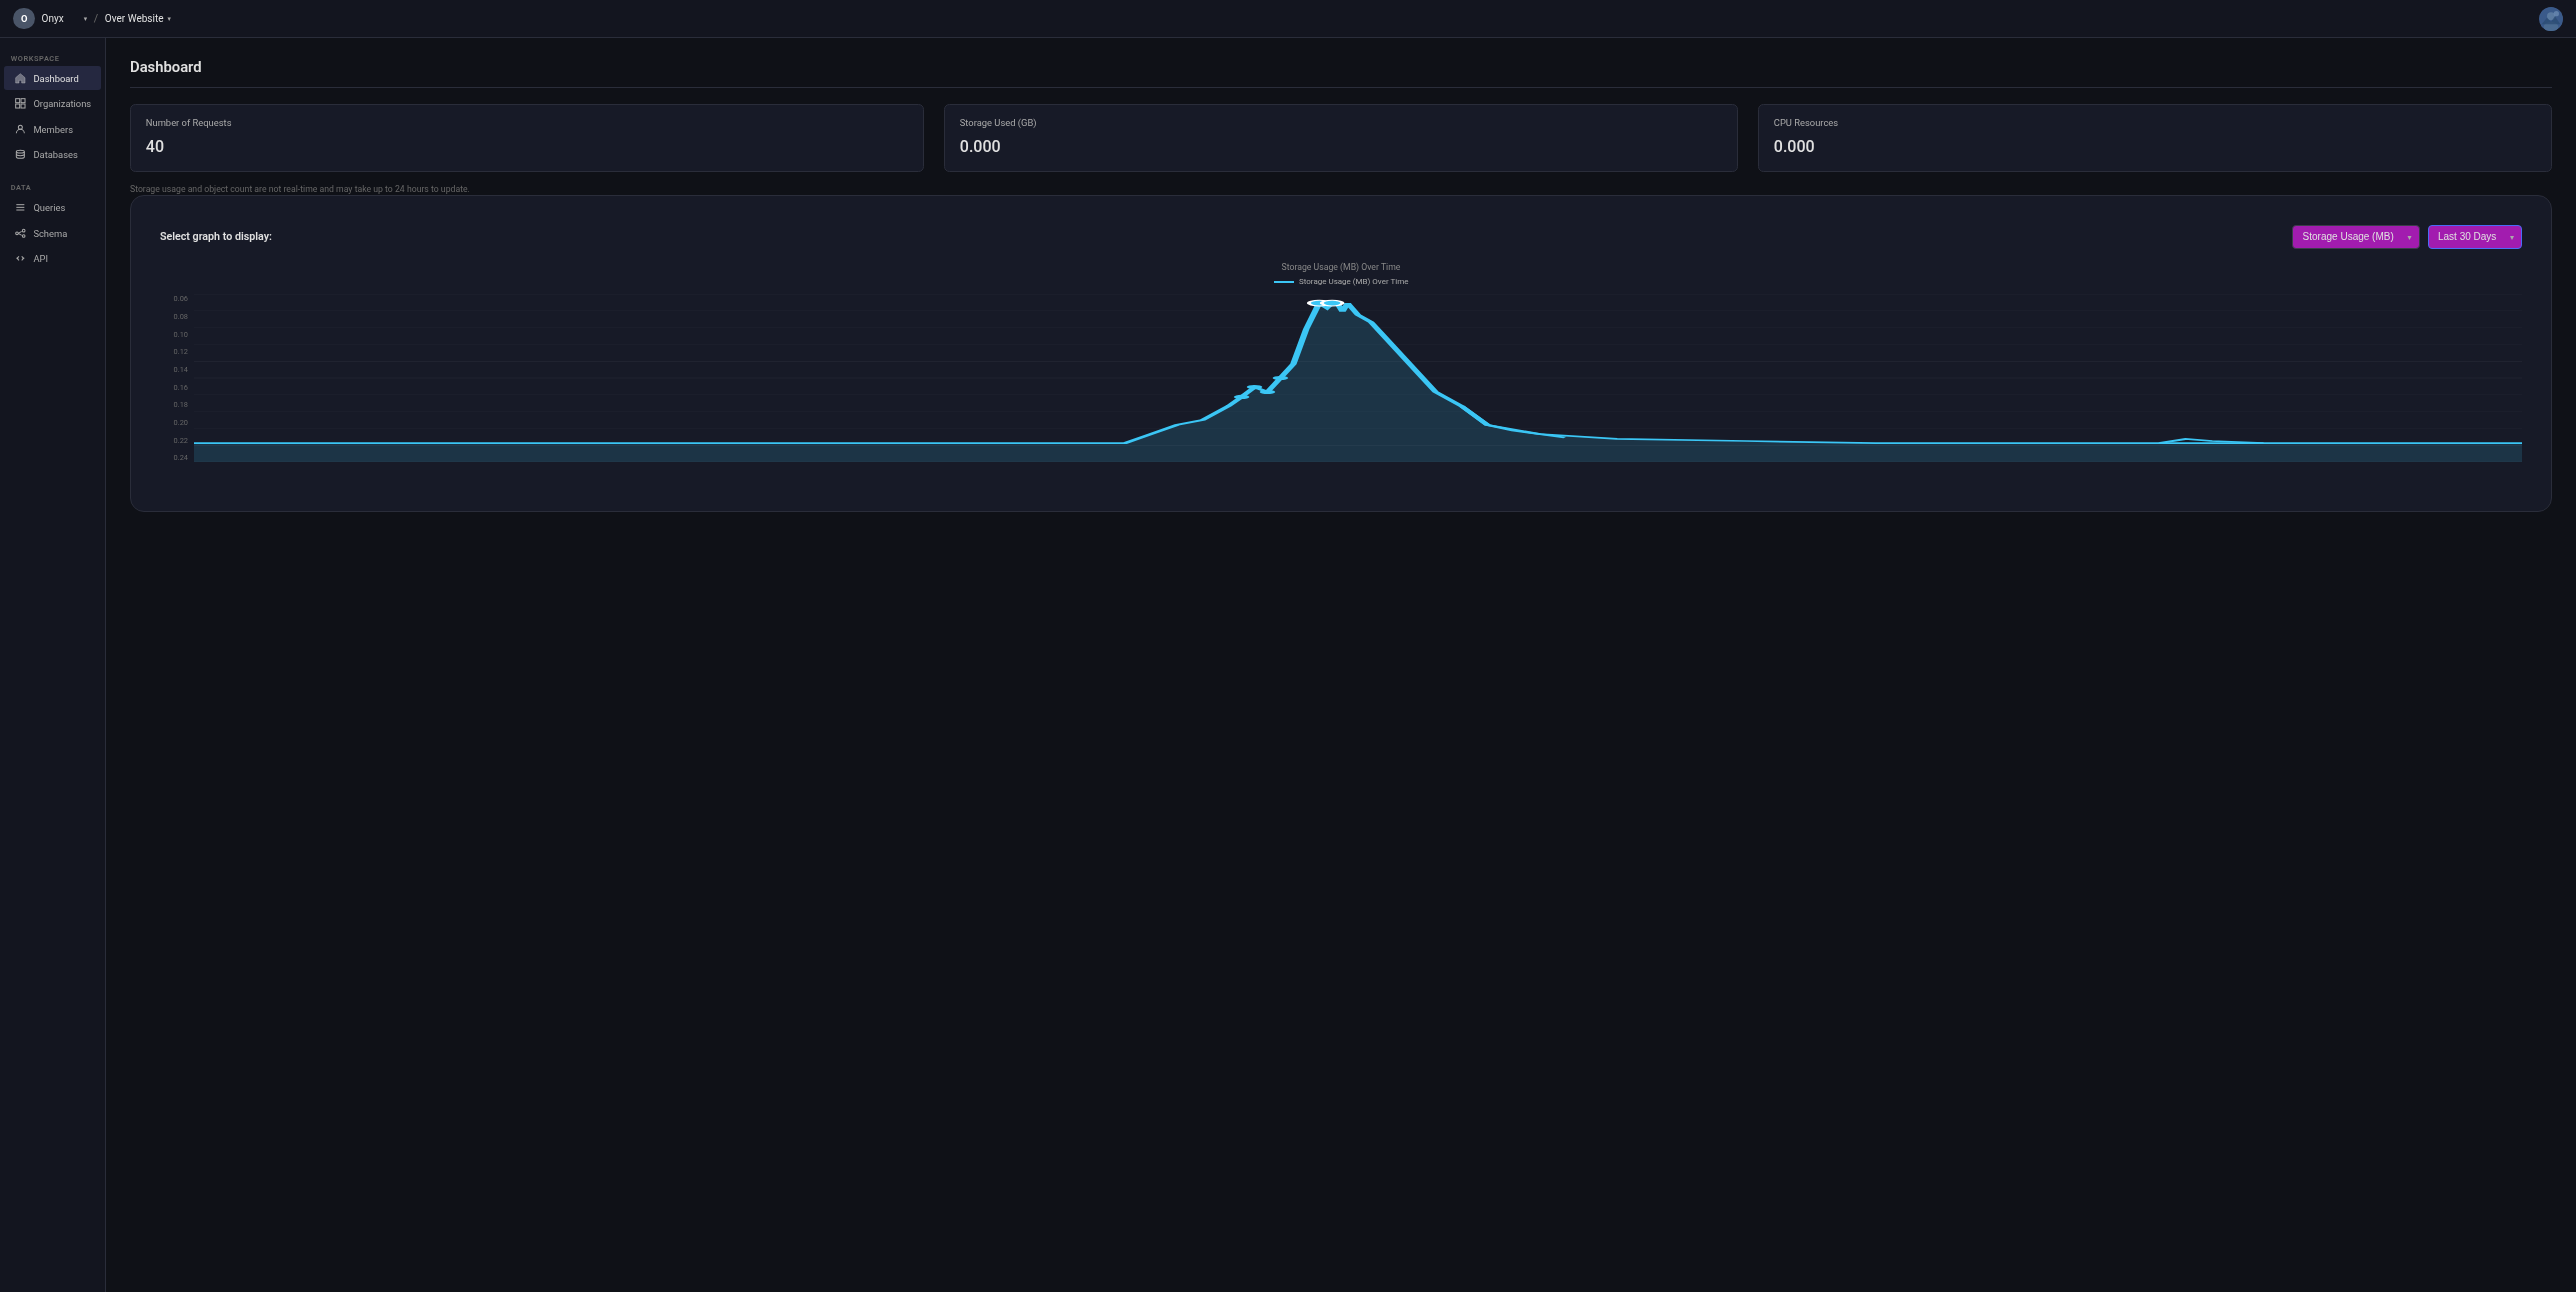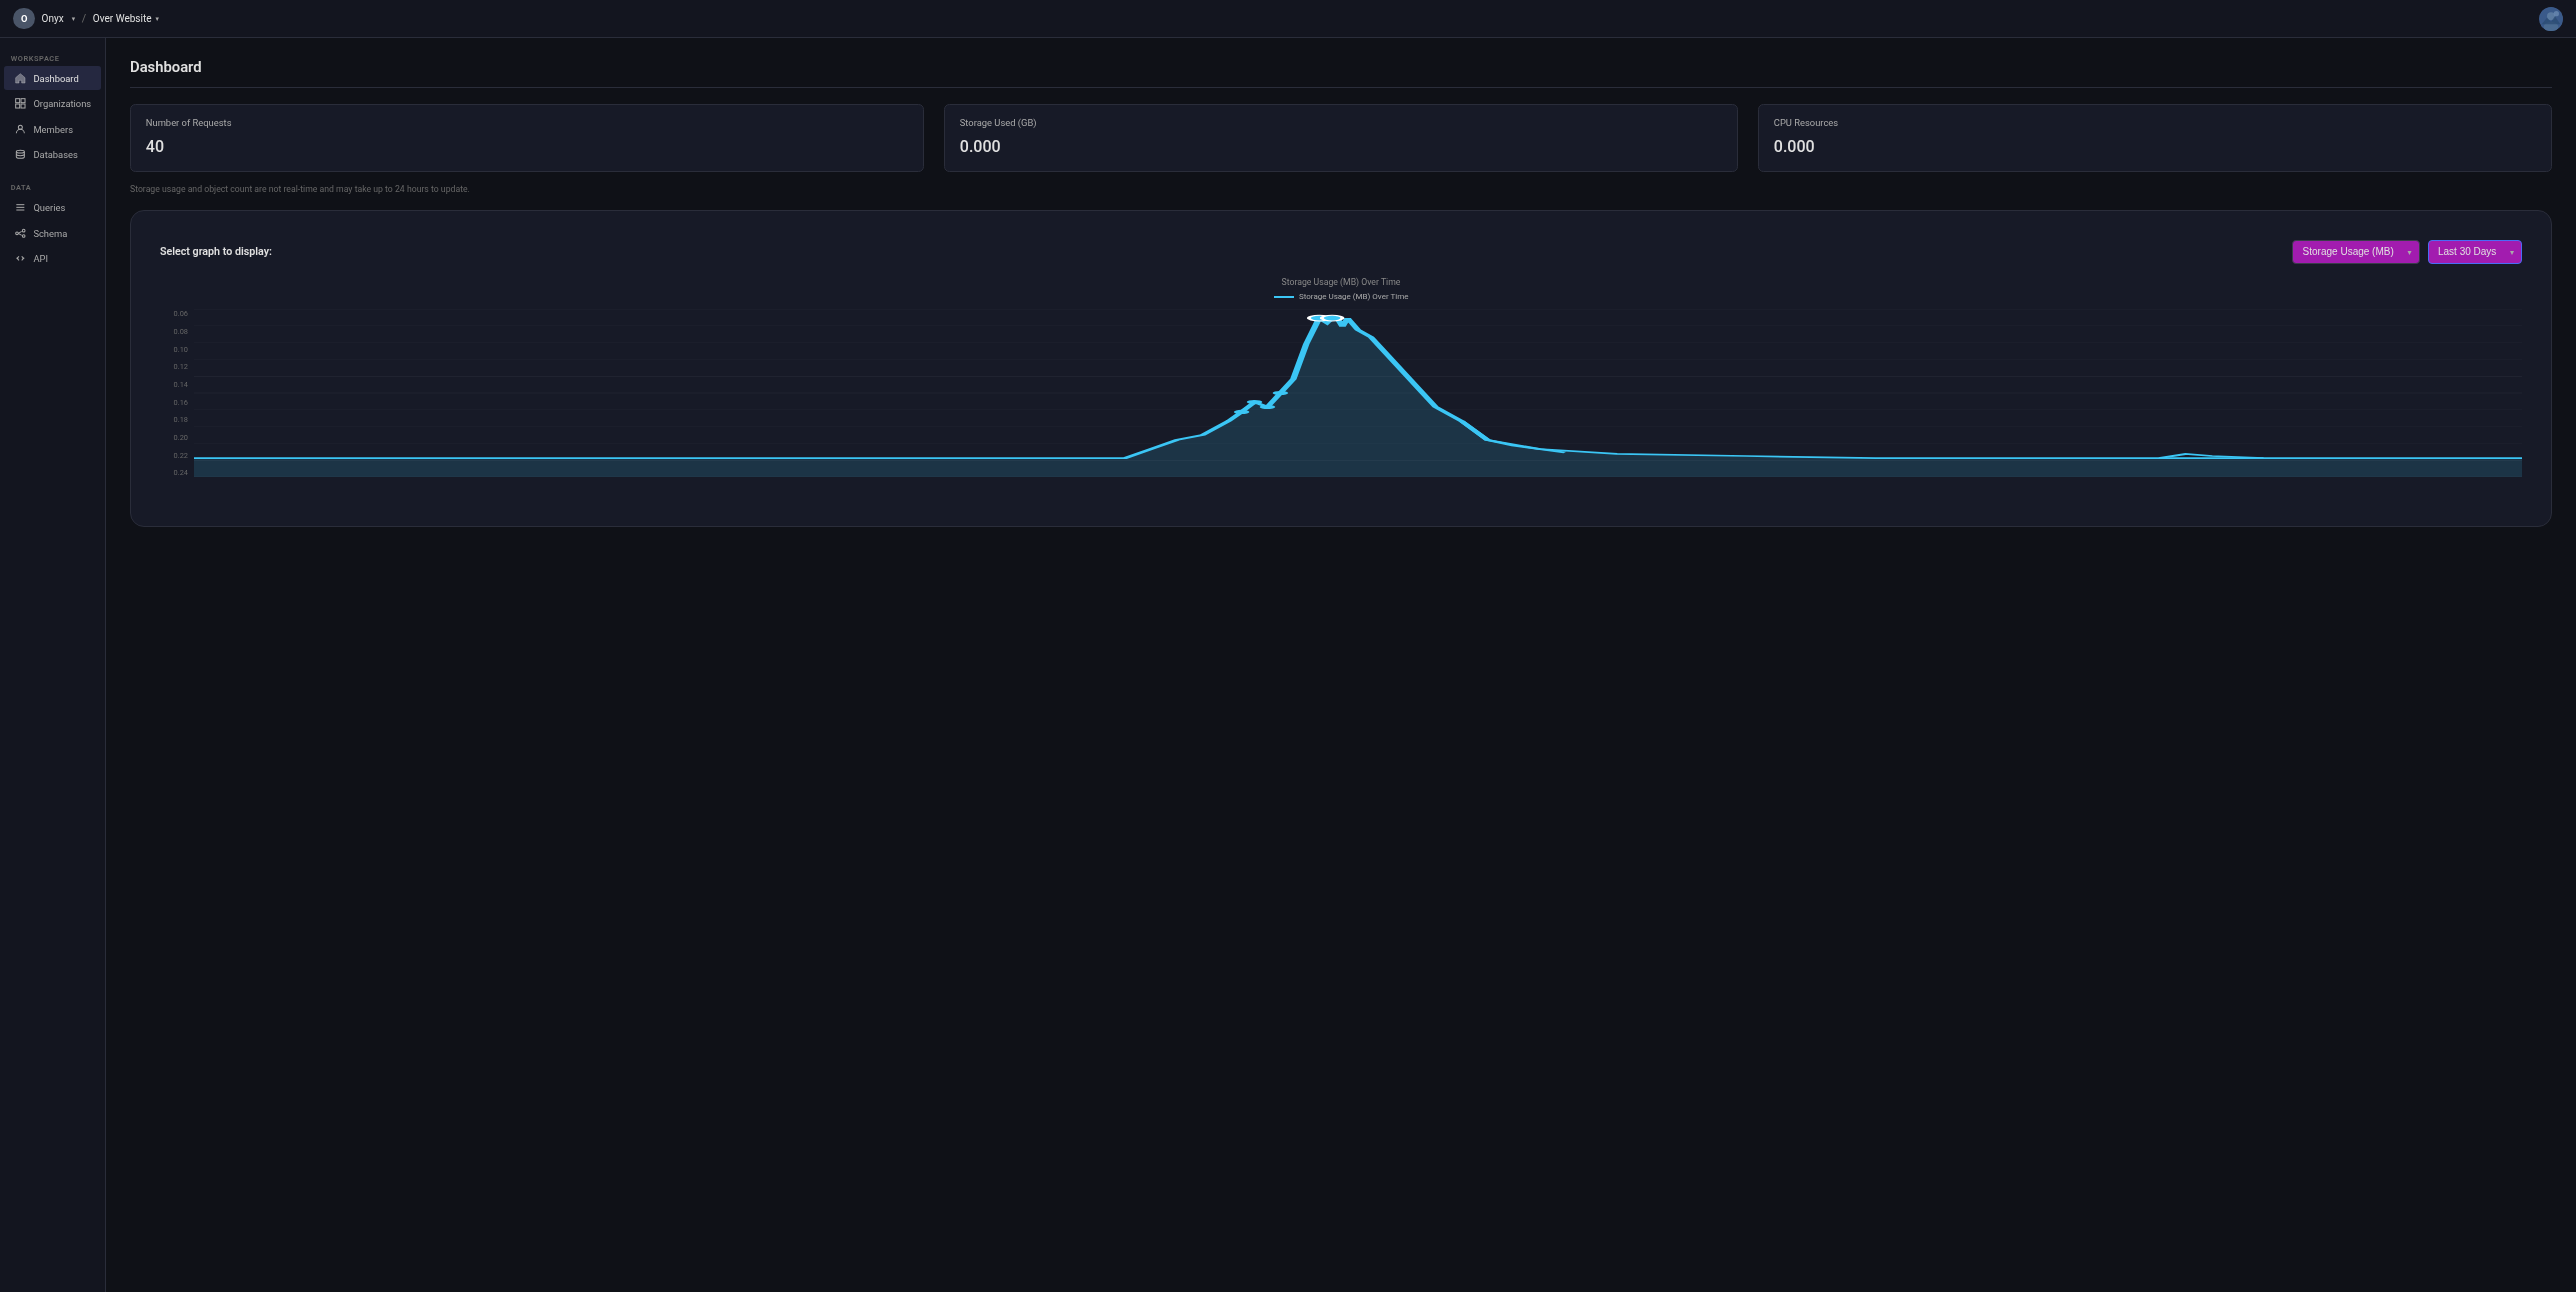--- a/index.html
+++ b/index.html
@@ -36,21 +36,21 @@
       display: flex;
       align-items: center;
       justify-content: center;
       font-weight: bold;
       font-size: 9.4px;
       color: #fff;
     }
     .topbar-org {
       display: flex;
       align-items: center;
-      gap: 8px;
+      gap: 20px;
       cursor: pointer;
       font-size: 10px;
       color: #e0e0e0;
     }
     .topbar-separator {
       color: #666;
       font-size: 10.7px;
     }
     .topbar-website {
       display: flex;
@@ -165,21 +165,21 @@
     }
     .metric-card-value {
       font-size: 16px;
       font-weight: 500;
       color: #e0e0e0;
     }
 
     .storage-note {
       font-size: 8.7px;
       color: #666;
-      margin-bottom: 16px;
+      margin-bottom: 1px;
     }
 
     
     .graph-section {
       background: #171a27;
       border: 0.7px solid #2a2d3a;
       border-radius: 14px;
       padding: 29px;
     }
     .graph-controls {

